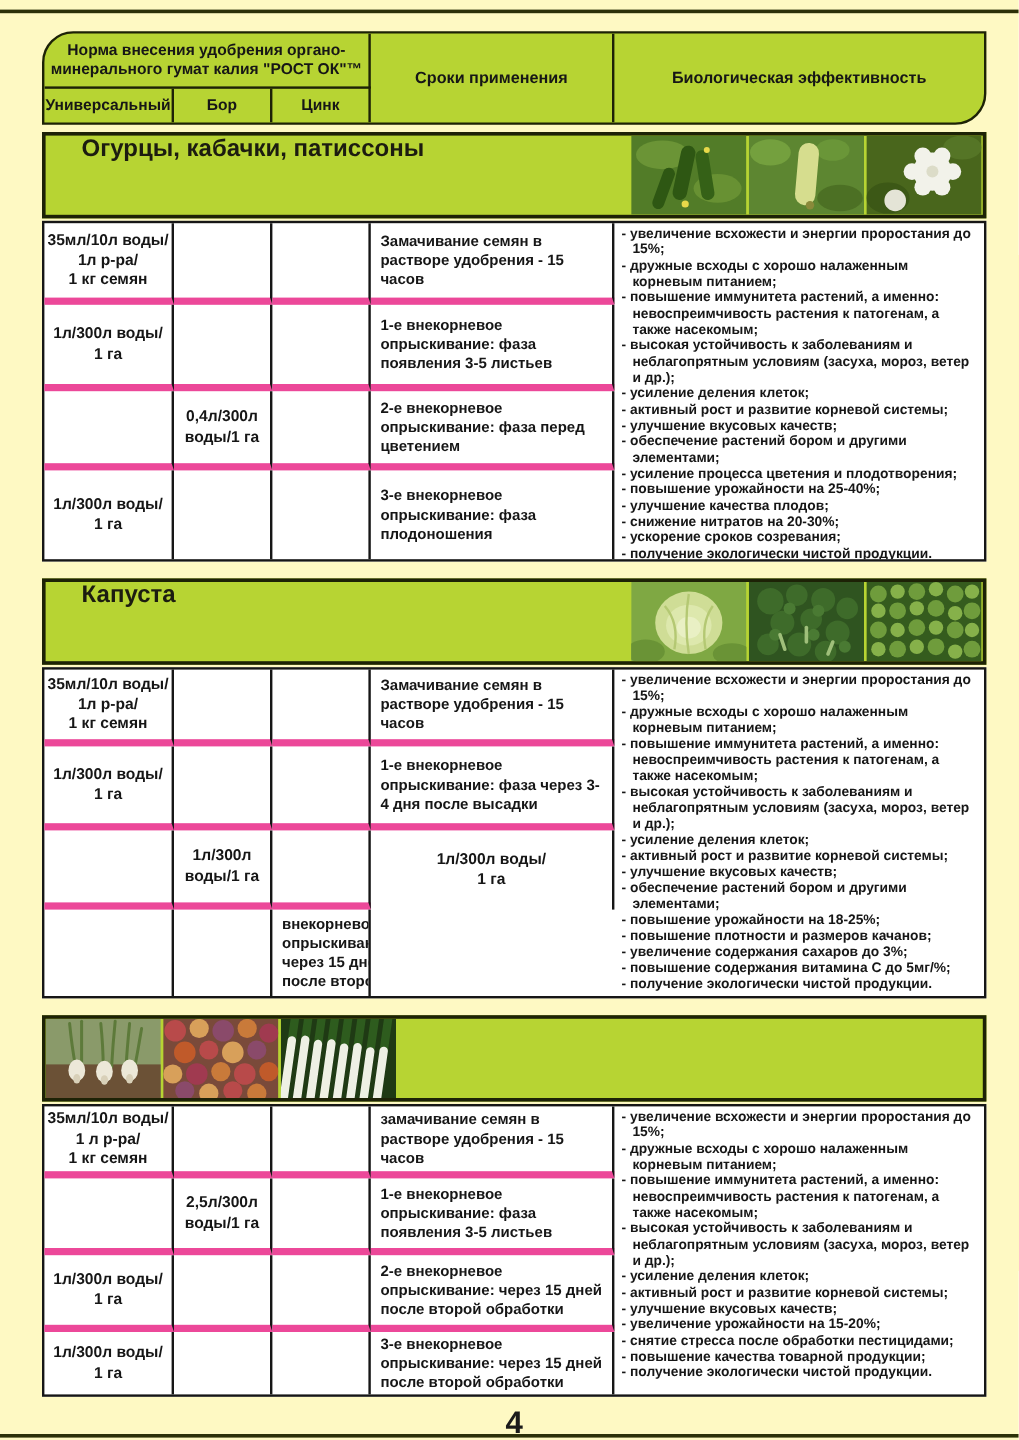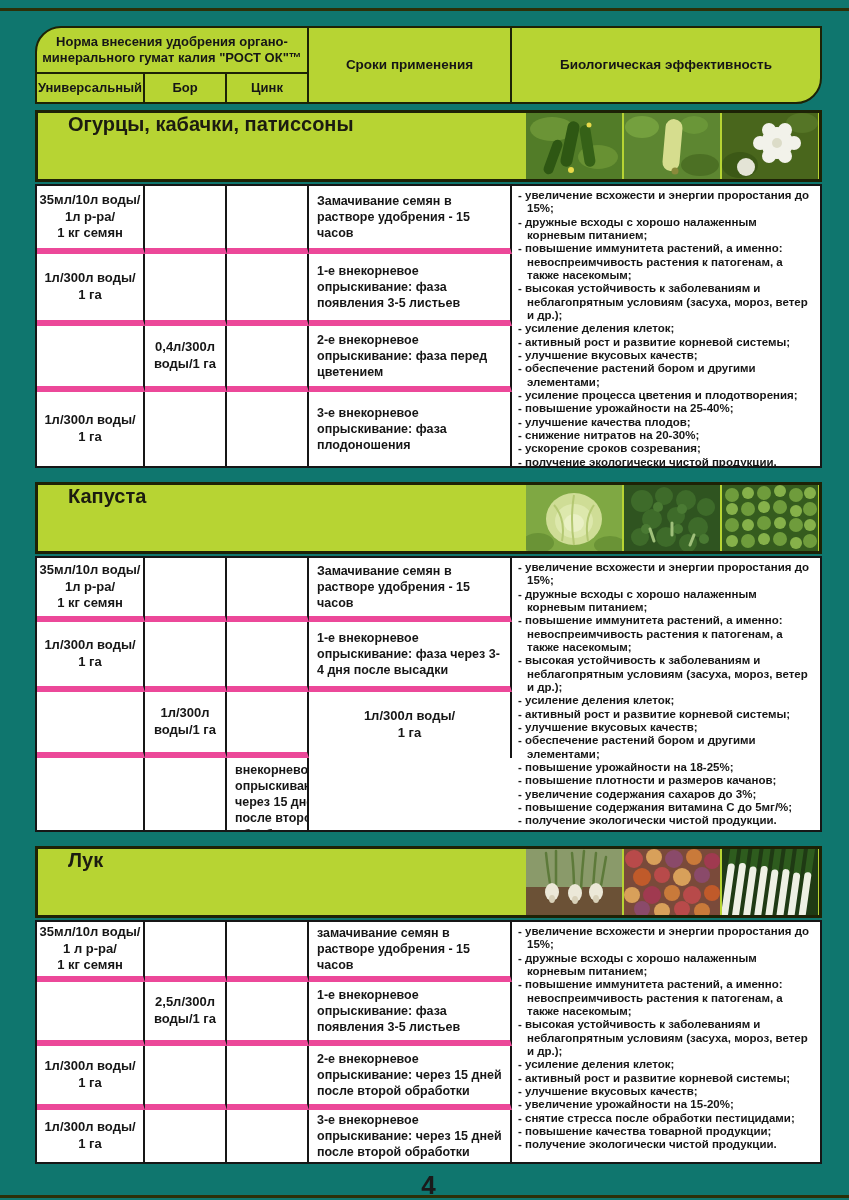--- a/index.html
+++ b/index.html
@@ -1,18 +1,18 @@
 <!DOCTYPE html>
 <html><head>
 <meta charset="utf-8">
 <style>
   * { margin:0; padding:0; box-sizing:border-box; }
   html,body { background:#fff; }
   body { font-family:"Liberation Sans", sans-serif; color:#161616; }
-  .page { position:relative; width:849px; height:1200px; background:#0f766e; overflow:hidden; }
+  .page { position:relative; width:849px; height:1200px; background:#fef9c3; overflow:hidden; }
   .top-rule { position:absolute; top:8px; left:0; width:849px; height:3px; background:#2c3008; }
   .bottom-rule { position:absolute; bottom:2px; left:0; width:849px; height:3px; background:#2c3008; }
   .content { position:absolute; top:26px; left:35px; width:787px; }
 
   
   .hdr { display:grid; grid-template-columns:108px 82px 82px 203px 308px;
          grid-template-rows:46px 28px; width:787px;
          background:#b7d433; border:2px solid #1d2206;
          border-radius:26px 0 26px 0; overflow:hidden; }
   .hdr-cell { display:flex; align-items:center; justify-content:center; text-align:center;
@@ -264,21 +264,20 @@
 воды/1 га</div>
       <div class="cell dose"></div>
       <div class="cell dose rlast">1л/300л воды/
 1 га</div>
       <div class="cell dose rlast"></div>
       <div class="cell dose rlast"></div>
       <div class="cell timing rlast">3-е внекорневое опрыскивание: через 15 дней после второй обработки</div>
     </div>
 
     <div class="banner" style="margin-top:14px;">
-      <div class="banner-title">Лук</div>
       <div class="banner-photos">
         <div class="photo">
           <svg viewBox="0 0 96 66" preserveAspectRatio="none">
               <rect width="96" height="66" fill="#8a9a6a"></rect>
               <rect y="38" width="96" height="28" fill="#6b5136"></rect>
               <g stroke="#5d7a3a" stroke-width="2.5" stroke-linecap="round" fill="none">
                 <path d="M20 4 Q22 24 25 40"></path>
                 <path d="M30 2 Q30 22 30 40"></path>
                 <path d="M46 4 Q48 24 48 40"></path>
                 <path d="M58 2 Q56 22 55 40"></path>

